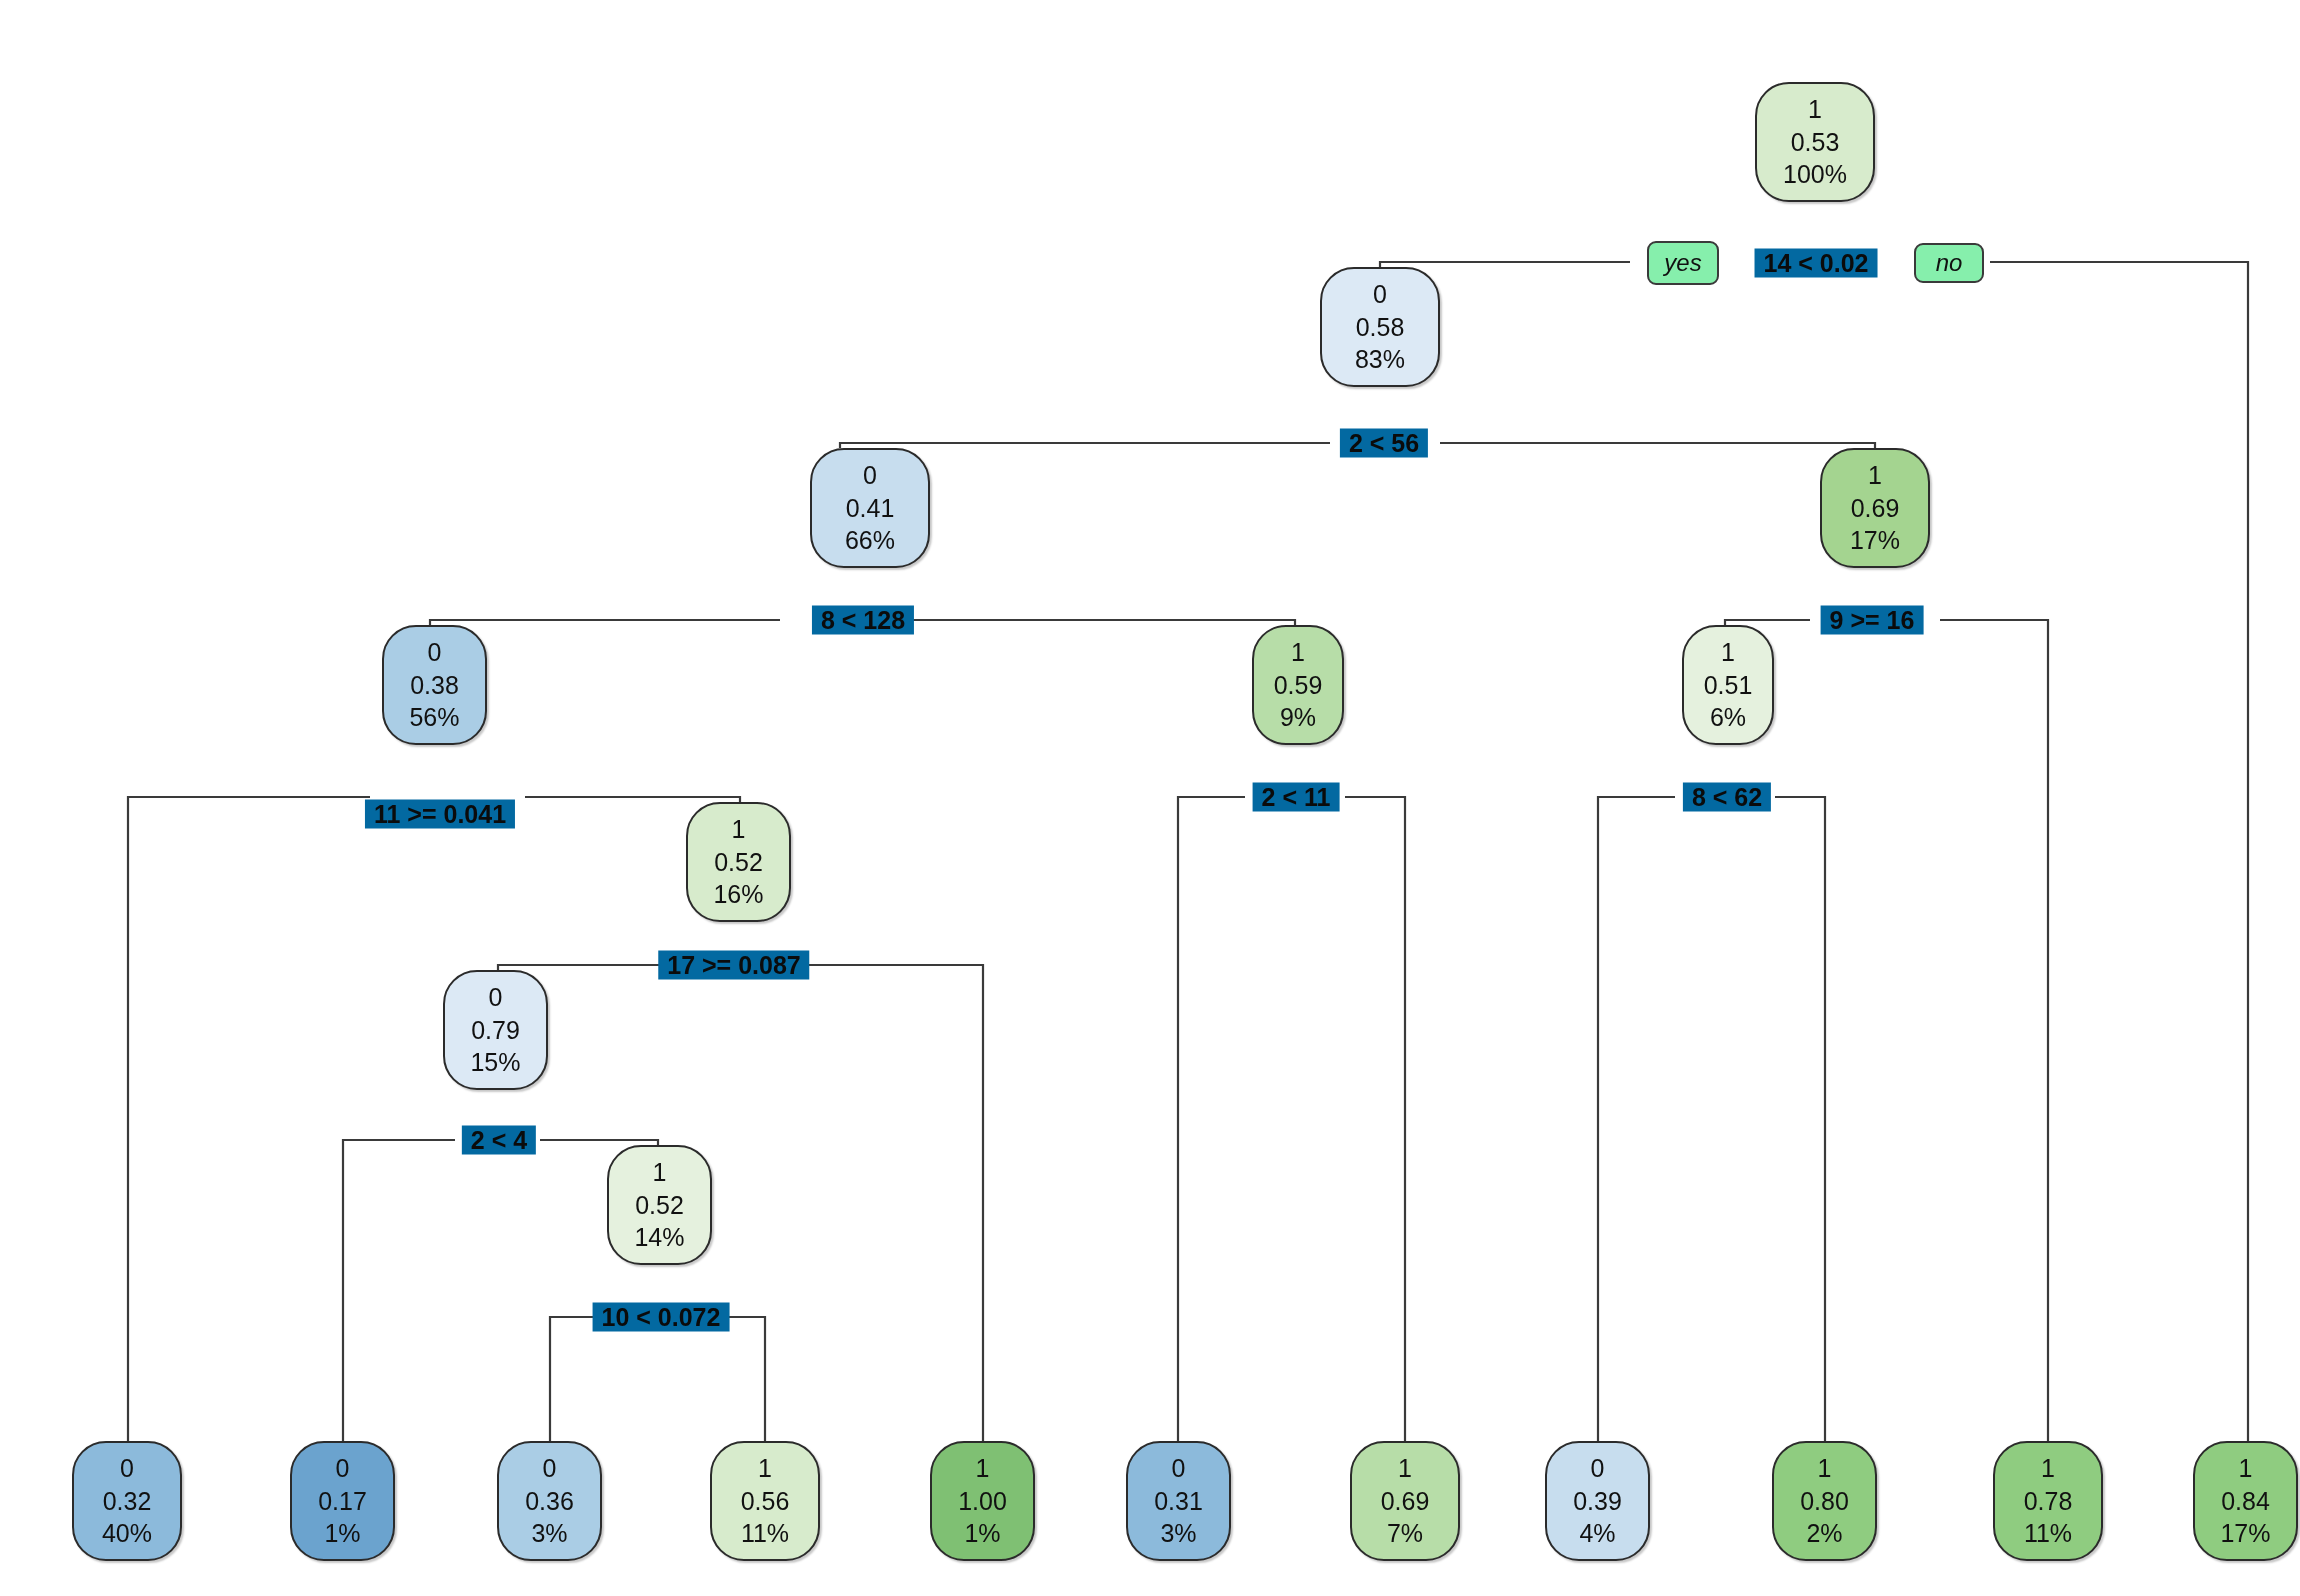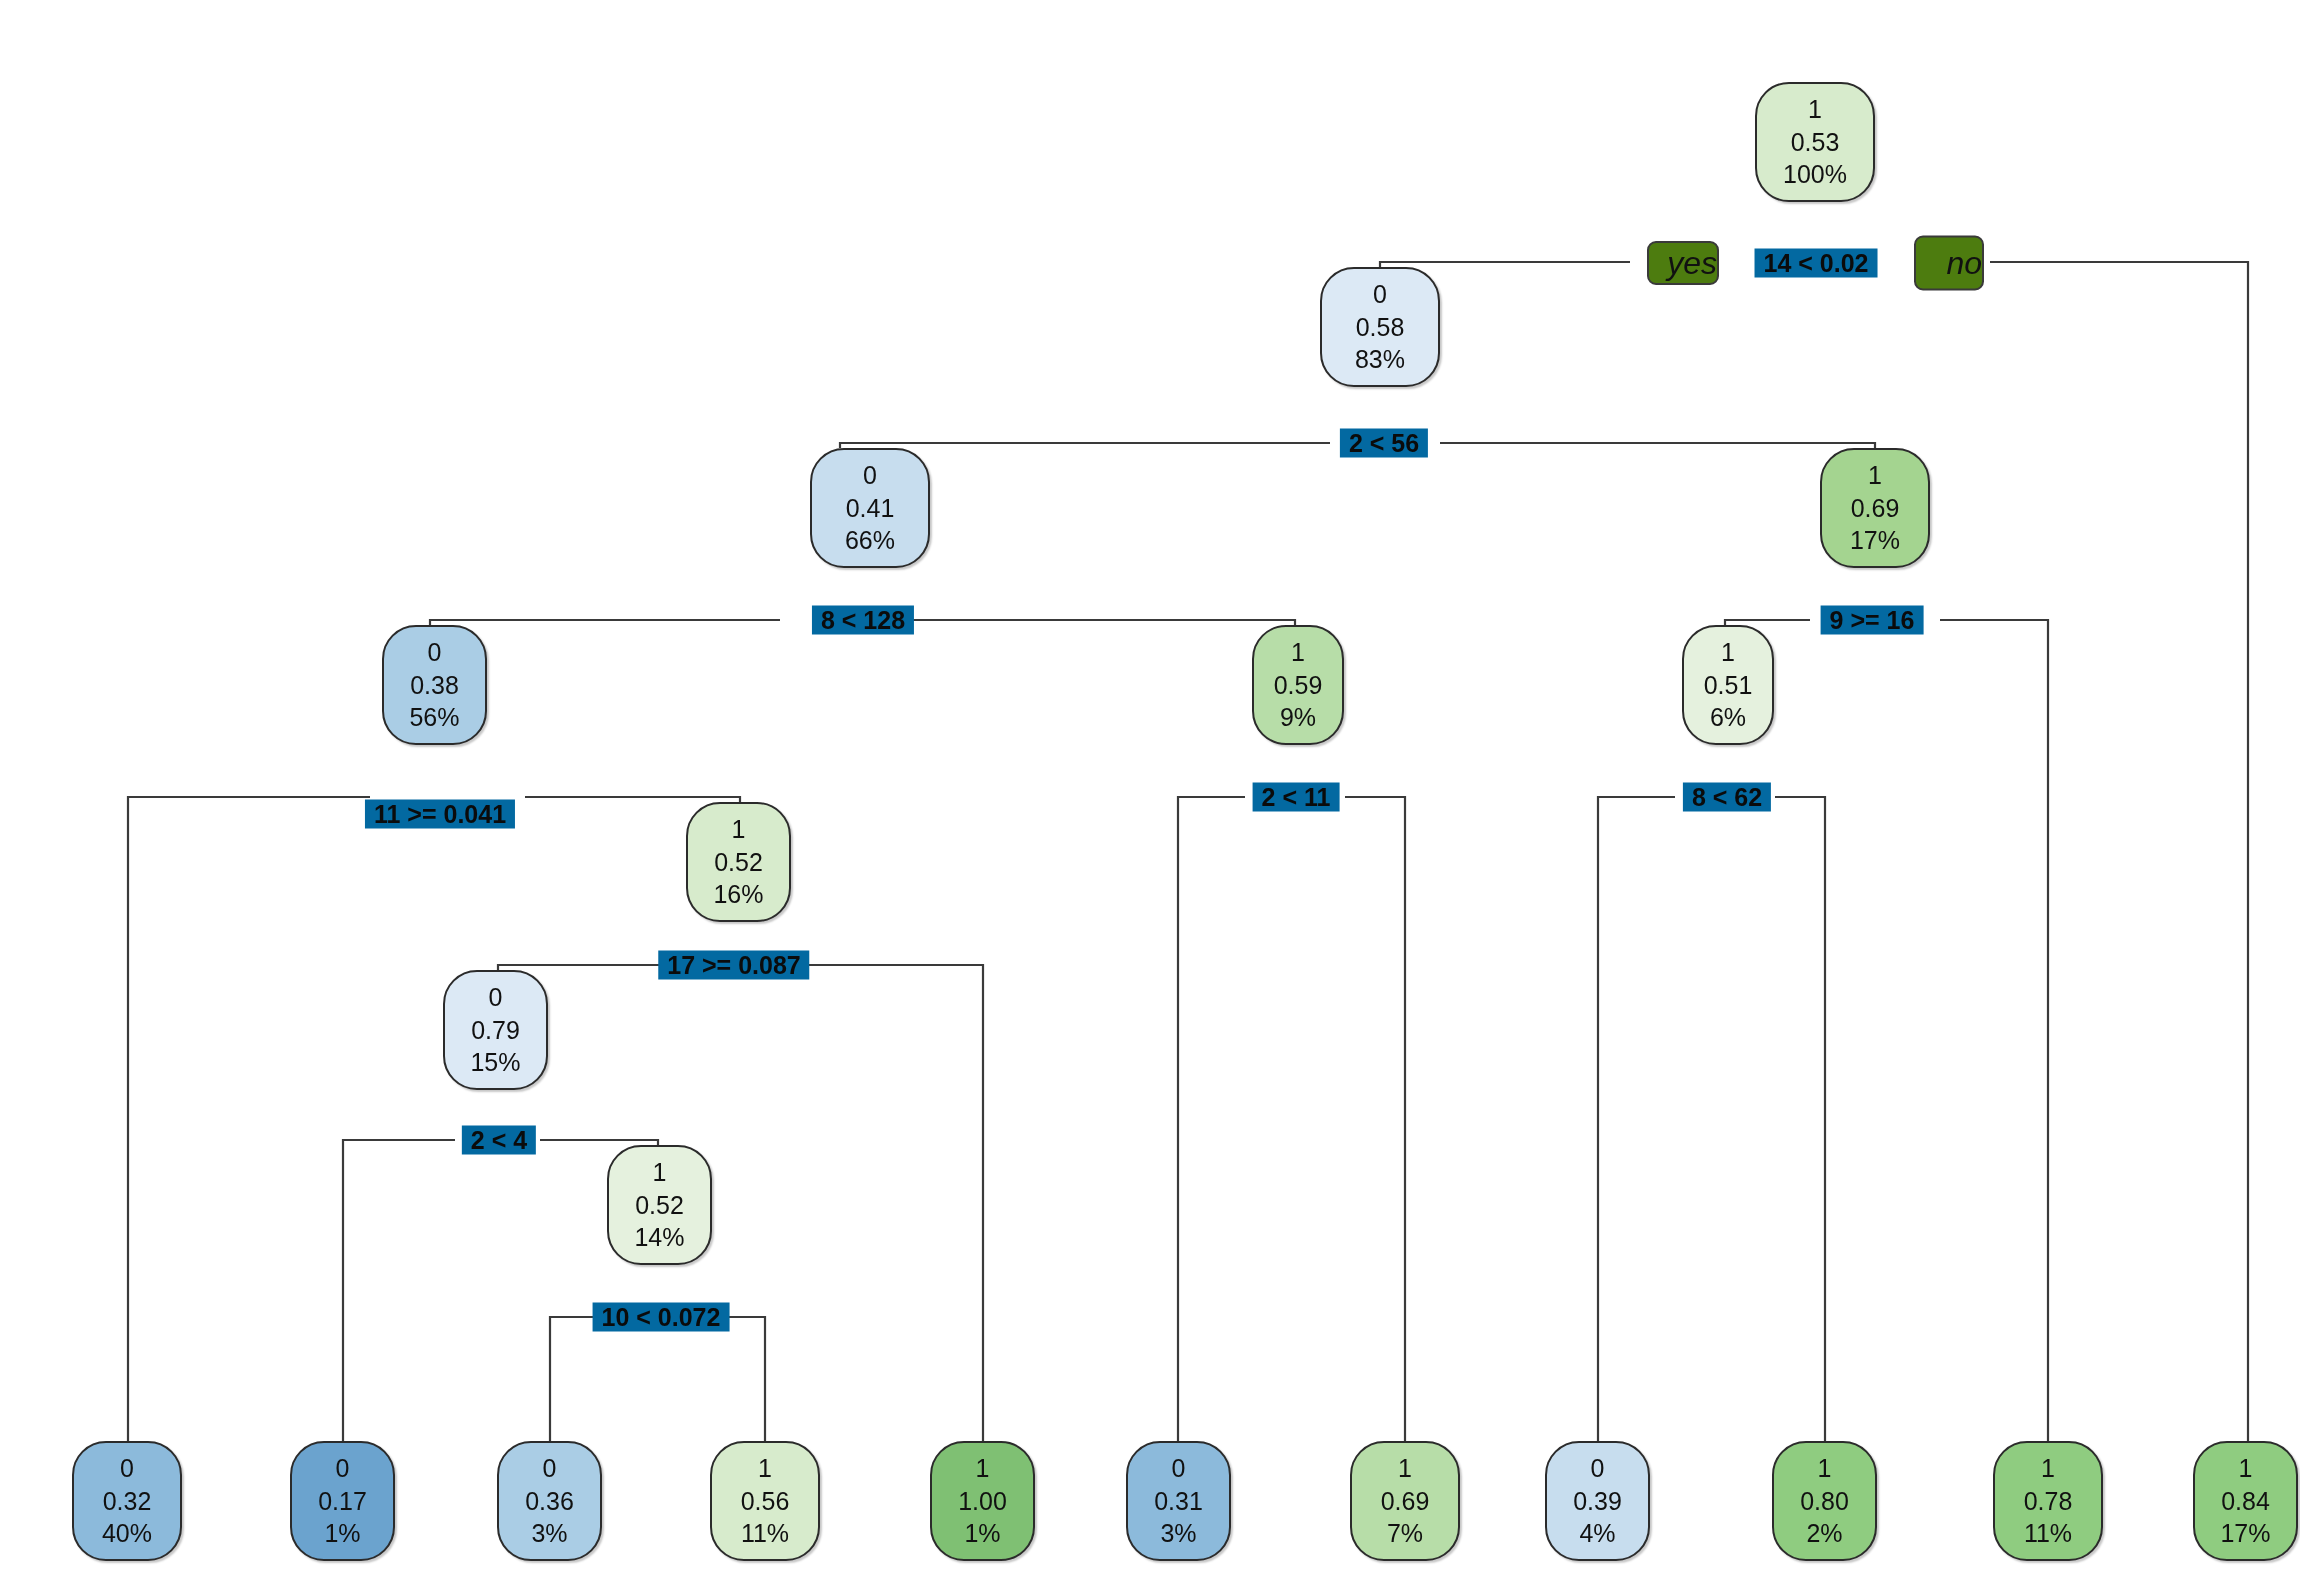--- a/index.html
+++ b/index.html
@@ -55,26 +55,26 @@
     transform: translate(-50%, -50%);
     background: #0369a1;
     padding: 0 9px;
     font-family: "Liberation Sans", sans-serif;
   }
   .yn-box {
     position: absolute;
     box-sizing: border-box;
     border: 2px solid #3a3a3a;
     border-radius: 9px;
-    background: #4d7c0f;
+    background: #86efac;
     display: flex;
     align-items: center;
-    justify-content: flex-end;
+    justify-content: center;
     font-style: italic;
-    font-size: 32px;
+    font-size: 24px;
     color: #111111;
     transform: translate(-50%, -50%);
     font-family: "Liberation Sans", sans-serif;
   }
 </style>
 </head>
 <body>
 
 <div id="canvas">
 
@@ -234,21 +234,21 @@
 
   <div class="node" style="left:2193px; top:1441px; width:105px; height:120px; background:#8FCC80;">
     <span class="ln">1</span>
     <span class="ln">0.84</span>
     <span class="ln">17%</span>
   </div>
 
   <div class="yn-box" style="left:1683px; top:263px; width:72px; height:44px;">
     <span>yes</span>
   </div>
-  <div class="yn-box" style="left:1949px; top:263px; width:70px; height:55px;">
+  <div class="yn-box" style="left:1949px; top:263px; width:70px; height:40px;">
     <span>no</span>
   </div>
 
   <div class="split-label" style="left:1816px; top:263px;">14 &lt; 0.02</div>
 
   <div class="split-label" style="left:1384px; top:443px;">2 &lt; 56</div>
 
   <div class="split-label" style="left:863px; top:620px;text-align:center;">8 &lt; 128</div>
 
   <div class="split-label" style="left:1872px; top:620px;">9 &gt;= 16</div>

